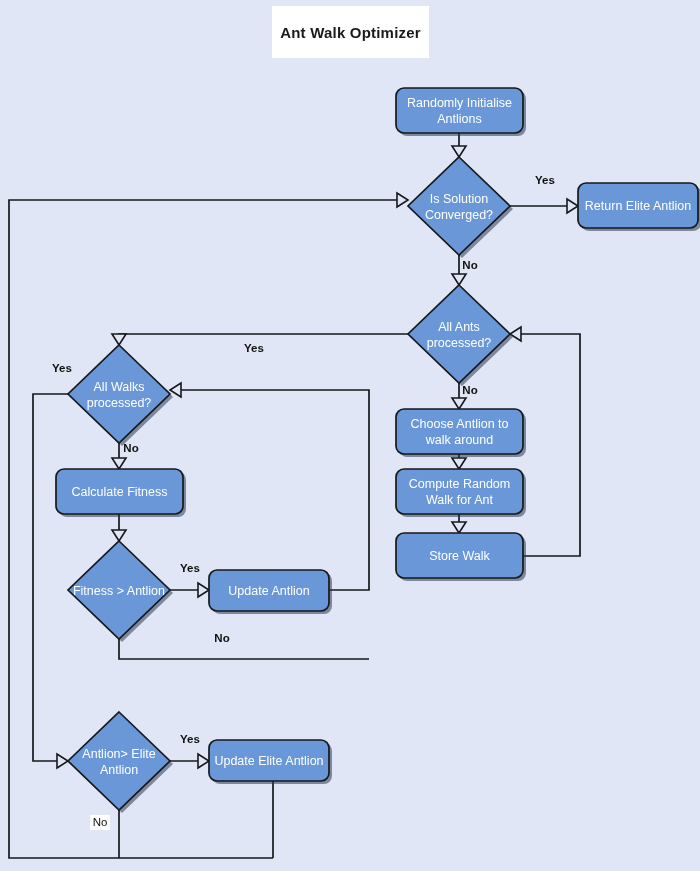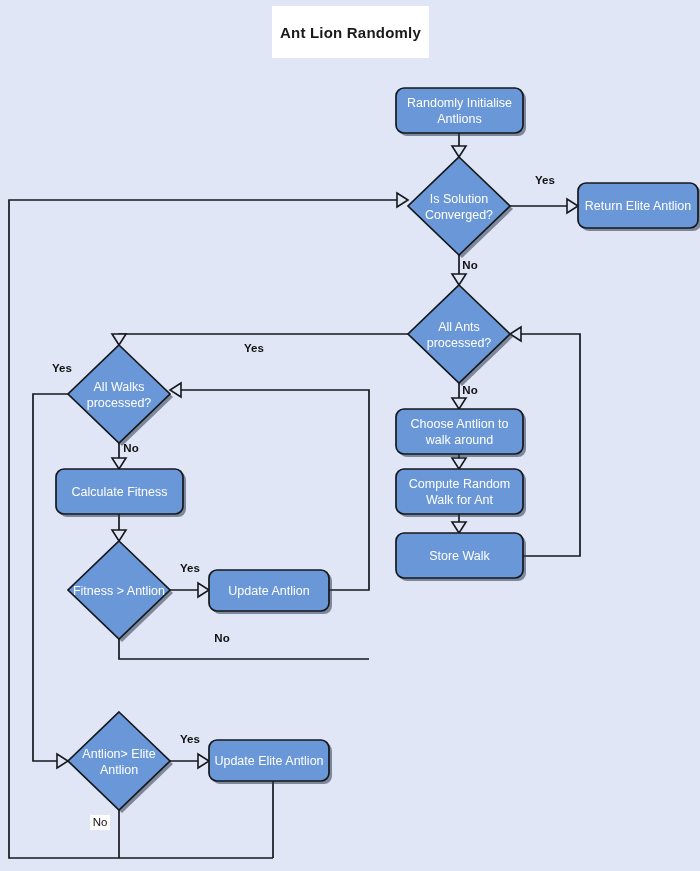--- a/index.html
+++ b/index.html
@@ -30,21 +30,21 @@
   .shape-diamond{fill:#6a97d8;}
   .shape-shadow{fill:#2b3a52;opacity:.55;}
   .edge{stroke:#16181b;stroke-width:1.7;fill:none;}
   .arrowhead{fill:#e1e6f7;stroke:#16181b;stroke-width:1.6;stroke-linejoin:miter;}
   .labelbg{fill:#ffffff;}
 </style>
 </head>
 <body>
 
 <div class="title-box" style="left: 272px; top: 6px; width: 157px; height: 52px;">
-  <span class="title-text">Ant Lion Randomly</span>
+  <span class="title-text">Ant Walk Optimizer</span>
 </div>
 
 <svg id="diagram" viewBox="0 0 700 871" xmlns="http://www.w3.org/2000/svg">
   <g id="edges-layer">
       <g>
         <polyline points="459,133 459,157" class="edge"></polyline>
         <path d="M 452 146 L 466 146 L 459 157 Z" class="arrowhead"></path>
       </g>
       <g>
         <polyline points="510,206 578,206" class="edge"></polyline>

